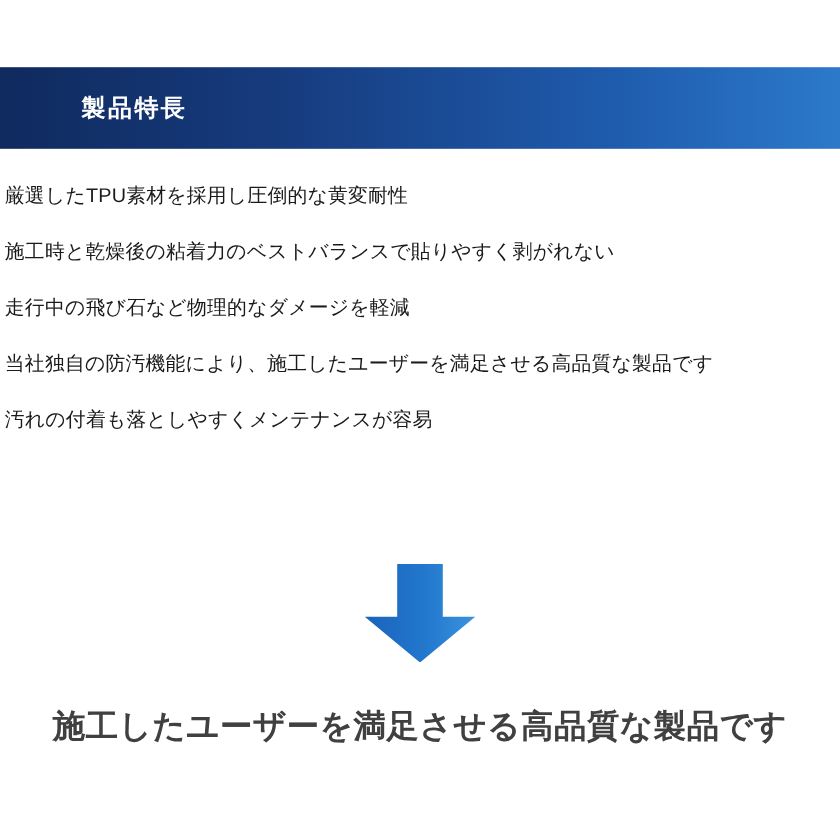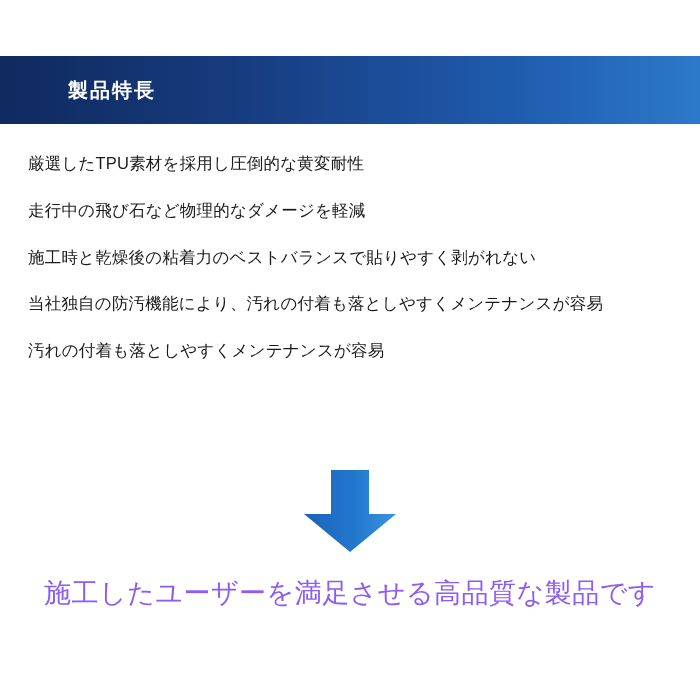--- a/index.html
+++ b/index.html
@@ -33,24 +33,24 @@
   }
   .header-title {
     color: #ffffff;
     font-size: 20px;
     font-weight: bold;
     letter-spacing: 2px;
     margin-left: 30px;
   }
   .features {
     position: absolute;
-    left: 10px;
+    left: 0;
     top: 140px;
     width: 568px;
-    padding: 0 18px;
+    padding: 0 4px;
     box-sizing: border-box;
   }
   .feature-item {
     font-size: 16.5px;
     color: #1a1a1a;
     line-height: 1.5;
     padding: 11px 0 11px 0;
     letter-spacing: 0.2px;
     white-space: nowrap;
   }
@@ -69,24 +69,25 @@
   .footline {
     position: absolute;
     left: 0;
     top: 575px;
     width: 700px;
     text-align: center;
   }
   .footline-text {
     display: inline-block;
     font-size: 27px;
-    font-weight: normal;
-    color: #8b5cf6;
+    font-weight: bold;
+    color: #404040;
     letter-spacing: 0.5px;
     white-space: nowrap;
+    margin-top: 12px;
   }
   .bottom-edge {
     position: absolute;
     left: 0;
     bottom: 0;
     width: 700px;
     height: 3px;
     background: #ffffff;
   }
 </style>
@@ -94,23 +95,23 @@
 <body>
 
 <div class="page">
 
   <div class="header-bar">
     <div class="header-title">製品特長</div>
   </div>
 
   <div class="features">
     <div class="feature-item">厳選したTPU素材を採用し圧倒的な黄変耐性</div>
+    <div class="feature-item">施工時と乾燥後の粘着力のベストバランスで貼りやすく剥がれない</div>
     <div class="feature-item">走行中の飛び石など物理的なダメージを軽減</div>
-    <div class="feature-item">施工時と乾燥後の粘着力のベストバランスで貼りやすく剥がれない</div>
-    <div class="feature-item">当社独自の防汚機能により、汚れの付着も落としやすくメンテナンスが容易</div>
+    <div class="feature-item">当社独自の防汚機能により、施工したユーザーを満足させる高品質な製品です</div>
     <div class="feature-item">汚れの付着も落としやすくメンテナンスが容易</div>
   </div>
 
   <div class="arrow-wrap">
     <svg class="arrow" viewBox="0 0 96 82">
       <defs>
         <linearGradient id="arrowGrad" x1="0" y1="0" x2="1" y2="0">
           <stop offset="0%" stop-color="#1a63bb"></stop>
           <stop offset="55%" stop-color="#2278cd"></stop>
           <stop offset="100%" stop-color="#3a93df"></stop>

